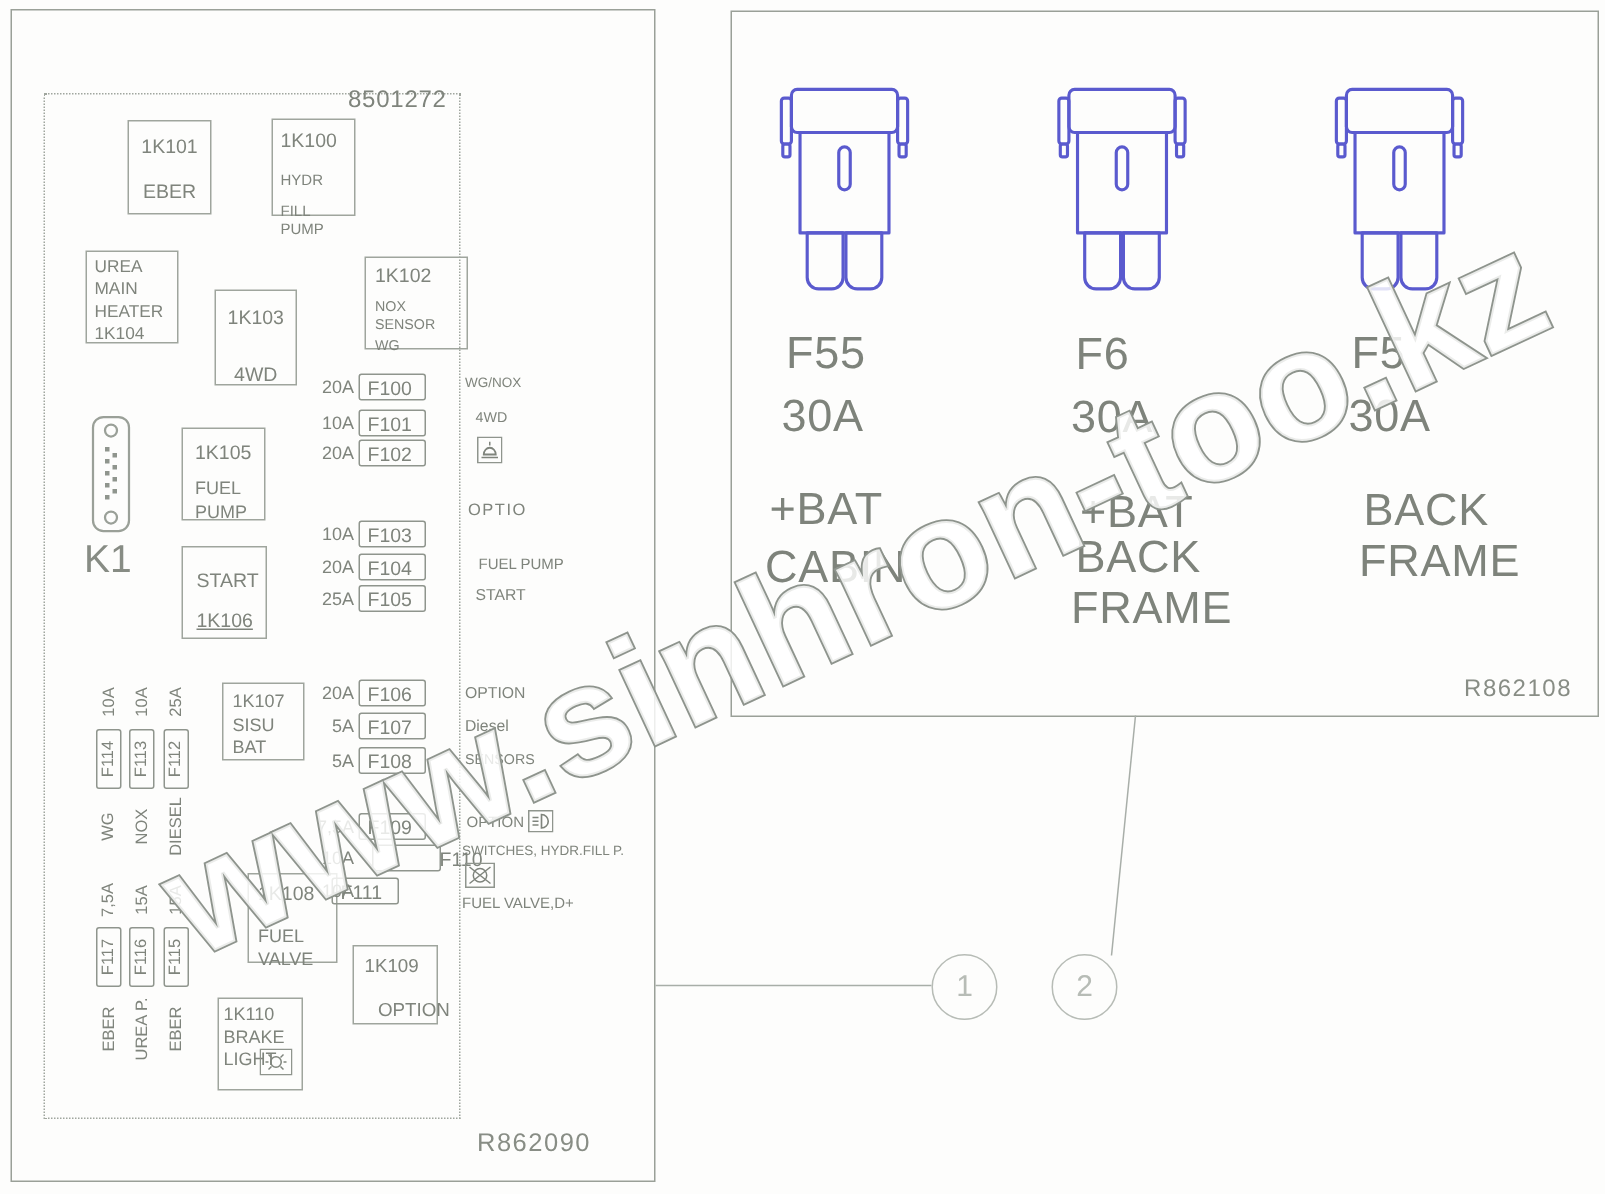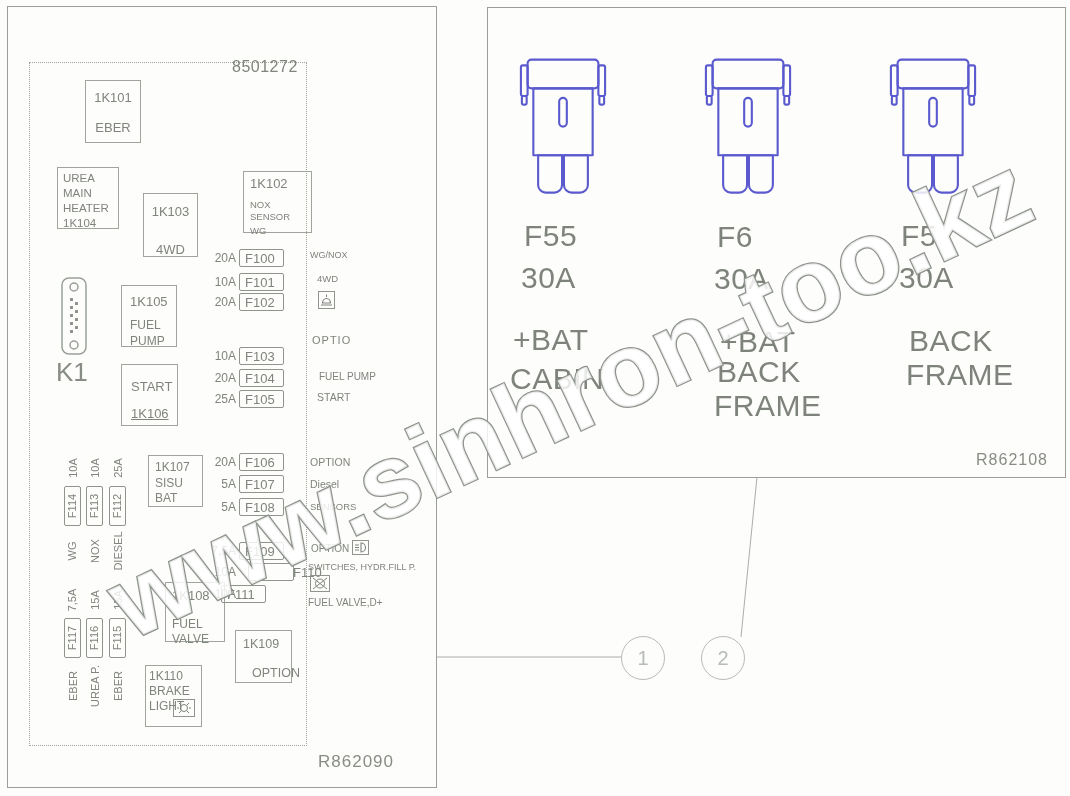--- a/index.html
+++ b/index.html
@@ -37,20 +37,25 @@
 
   <div class="panelbox" style="left:29px;top:62px;width:276px;height:682px;"></div>
 
   <div class="abs" style="left:232px;top:58px;width:72px;text-align:left;font-size:16px;letter-spacing:0.5px;">8501272</div>
 
   <div class="relay" style="left:85px;top:80px;width:56px;height:63px;font-size:13px;text-align:center;padding-top:9px;box-sizing:border-box;">
     <span>1K101</span>
     <span style="margin-top:14px;">EBER</span>
   </div>
 
+  <div class="relay" style="left:181px;top:79px;width:56px;height:65px;box-sizing:border-box;padding:6px 0 0 5px;">
+    <span style="font-size:13px;">1K100</span>
+    <span style="font-size:10px;margin-top:13px;">HYDR</span>
+    <span style="font-size:10px;margin-top:9px;">FILL PUMP</span>
+  </div>
 
   <div class="relay" style="left:57px;top:167px;width:62px;height:62px;box-sizing:border-box;padding:3px 0 0 5px;font-size:11.5px;line-height:1.3;">
     <span>UREA</span>
     <span>MAIN</span>
     <span>HEATER</span>
     <span>1K104</span>
   </div>
 
   <div class="relay" style="left:143px;top:193px;width:55px;height:64px;box-sizing:border-box;font-size:13px;text-align:center;padding-top:10px;">
     <span>1K103</span>

